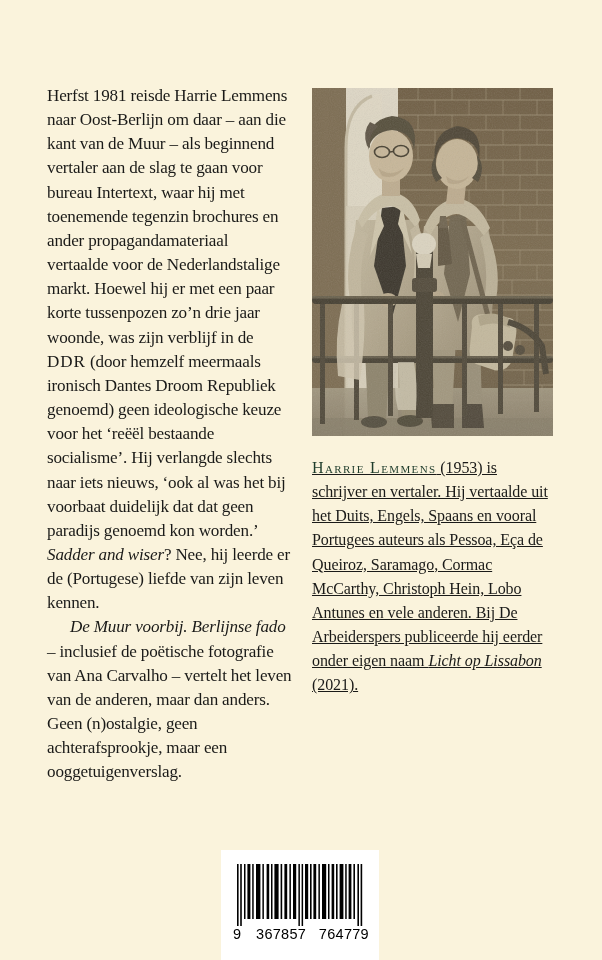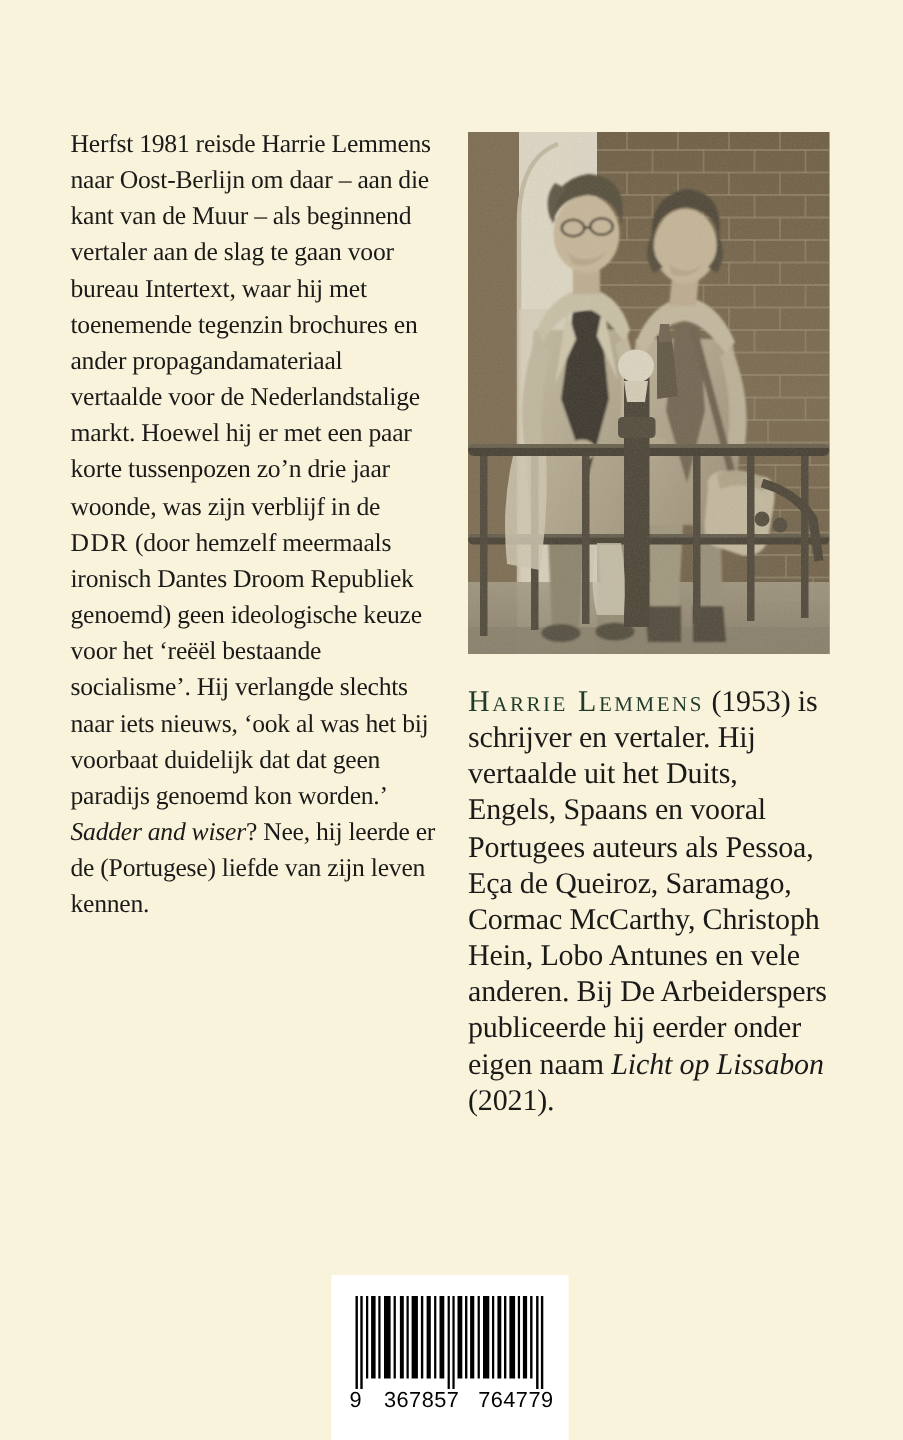--- a/index.html
+++ b/index.html
@@ -64,24 +64,25 @@
     width: 241px;
     height: 348px;
   }
 
   
   .bio {
     position: absolute;
     left: 312px;
     top: 456px;
     width: 243px;
-    font-size: 20px;
+    font-size: 16px;
     line-height: 24.15px;
     color: #1a1a18;
     letter-spacing: -0.005em;
+    text-decoration: underline;
   }
   .bio p { margin: 0; }
   .author-name {
     font-variant: small-caps;
     letter-spacing: 0.085em;
     color: #1e3c2b;
   }
 
   
   .publisher {
@@ -126,20 +127,21 @@
   }
   .bd-lead { margin-right: 2px; }
 </style>
 </head>
 <body>
 
 <div class="cover">
 
   <div class="blurb">
     <p><span>Herfst 1981 reisde Harrie Lemmens naar Oost-Berlijn om daar – aan die kant van de Muur – als beginnend vertaler aan de slag te gaan voor bureau Intertext, waar hij met toenemende tegenzin brochures en ander propagandamateriaal vertaalde voor de Nederlandstalige markt. Hoewel hij er met een paar korte tussenpozen zo’n drie jaar woonde, was zijn verblijf in de </span><span class="smallcaps">DDR</span><span> (door hemzelf meermaals ironisch Dantes Droom Republiek genoemd) geen ideologische keuze voor het ‘reëël bestaande socialisme’. Hij verlangde slechts naar iets nieuws, ‘ook al was het bij voorbaat duidelijk dat dat geen paradijs genoemd kon worden.’ </span><span class="ital">Sadder and wiser</span><span>? Nee, hij leerde er de (Portugese) liefde van zijn leven kennen.</span></p>
+    <p class="indented"><span class="ital">De Muur voorbij. Berlijnse fado</span><span> – inclusief de poëtische fotografie van Ana Carvalho – vertelt het leven van de anderen, maar dan anders. Geen (n)ostalgie, geen achterafsprookje, maar een ooggetuigenverslag.</span></p>
   </div>
 
   <div class="photo-wrap">
     <svg class="photo-svg" viewBox="0 0 241 348" preserveAspectRatio="none">
       <defs>
         <linearGradient id="skyg" x1="0" y1="0" x2="0" y2="1">
           <stop offset="0" stop-color="#efe9dc"></stop>
           <stop offset="1" stop-color="#d9d2c2"></stop>
         </linearGradient>
         <linearGradient id="brickg" x1="0" y1="0" x2="0" y2="1">

